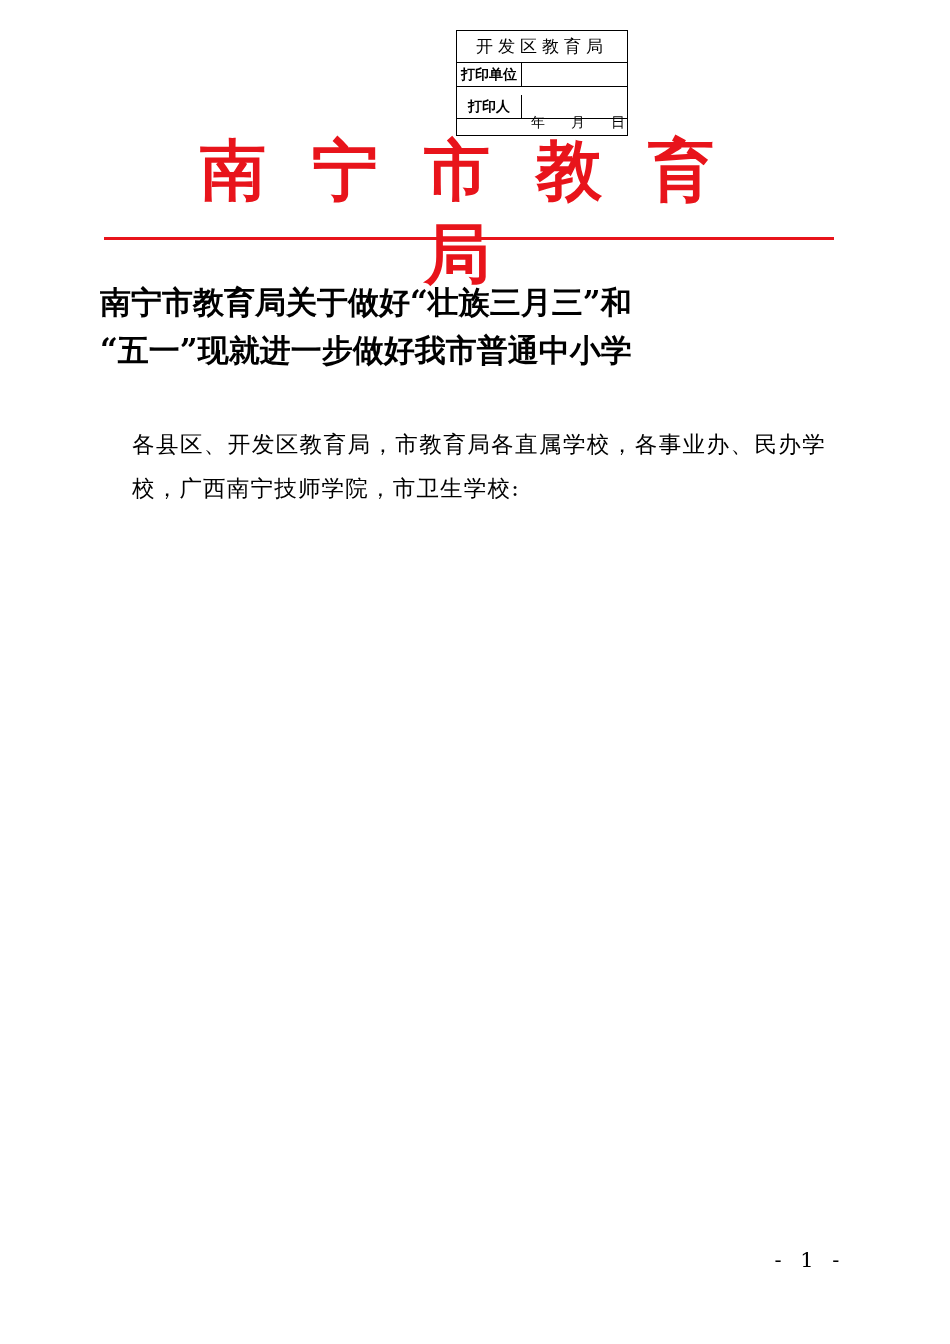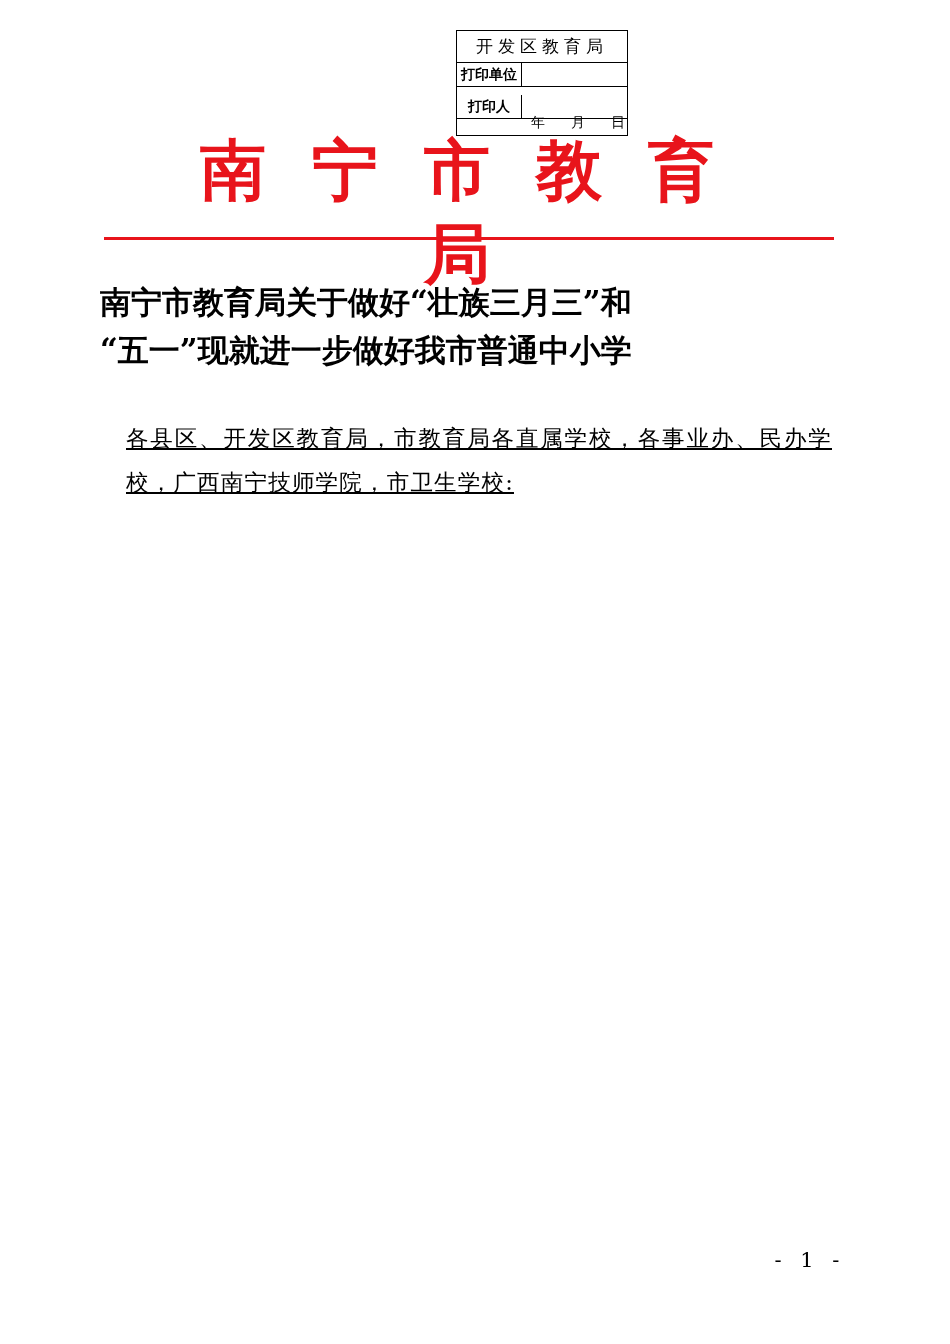--- a/index.html
+++ b/index.html
@@ -10,21 +10,21 @@
   .stamp .r2 { top:32px; height:24px; }
   .stamp .r3 { top:64px; height:24px; }
   .stamp .r4 { top:80px; height:24px; border-bottom:none; font-size:14px; }
   .stamp .lbl { position:absolute; left:0; top:0; width:64px; height:100%; border-right:1px solid #000; font-size:14px; line-height:23px; text-align:center;font-weight:bold; }
   .stamp .date { position:absolute; right:2px; top:3px; display:flex; gap:0; }
   .stamp .date span { width:40px; text-align:right; display:inline-block; }
   .masthead { position:absolute; left:170px; top:134px; width:620px; text-align:center; color:#e8141b; font-size:66px; font-weight:bold; letter-spacing:46px; line-height:84px; font-family:Liberation Mono, monospace; }
   .redline { position:absolute; left:104px; top:237px; width:730px; height:3px; background:#e8141b; }
   .title { position:absolute; left:100px; top:278px; width:750px; text-align:left; font-size:31px; font-weight:bold; line-height:48px; }
   .body { position:absolute; left:126px; top:416px; width:706px; font-size:22.5px; line-height:44px; letter-spacing:1.2px; text-align:justify; }
-  .body p { margin:0;text-decoration:underline; }
+  .body p { margin:6px; }
   .body .indent { text-indent:46px; }
   .body .heading { text-indent:46px; font-family:"DejaVu Sans","Liberation Sans",sans-serif; font-size:22px; }
   .pagenum { position:absolute; left:760px; top:1248px; width:100px; text-align:center; font-size:21px; letter-spacing:6px; }
 </style>
 </head>
 <body>
 
 <div class="stamp">
   <div class="row r1">开发区教育局</div>
   <div class="row r2">

